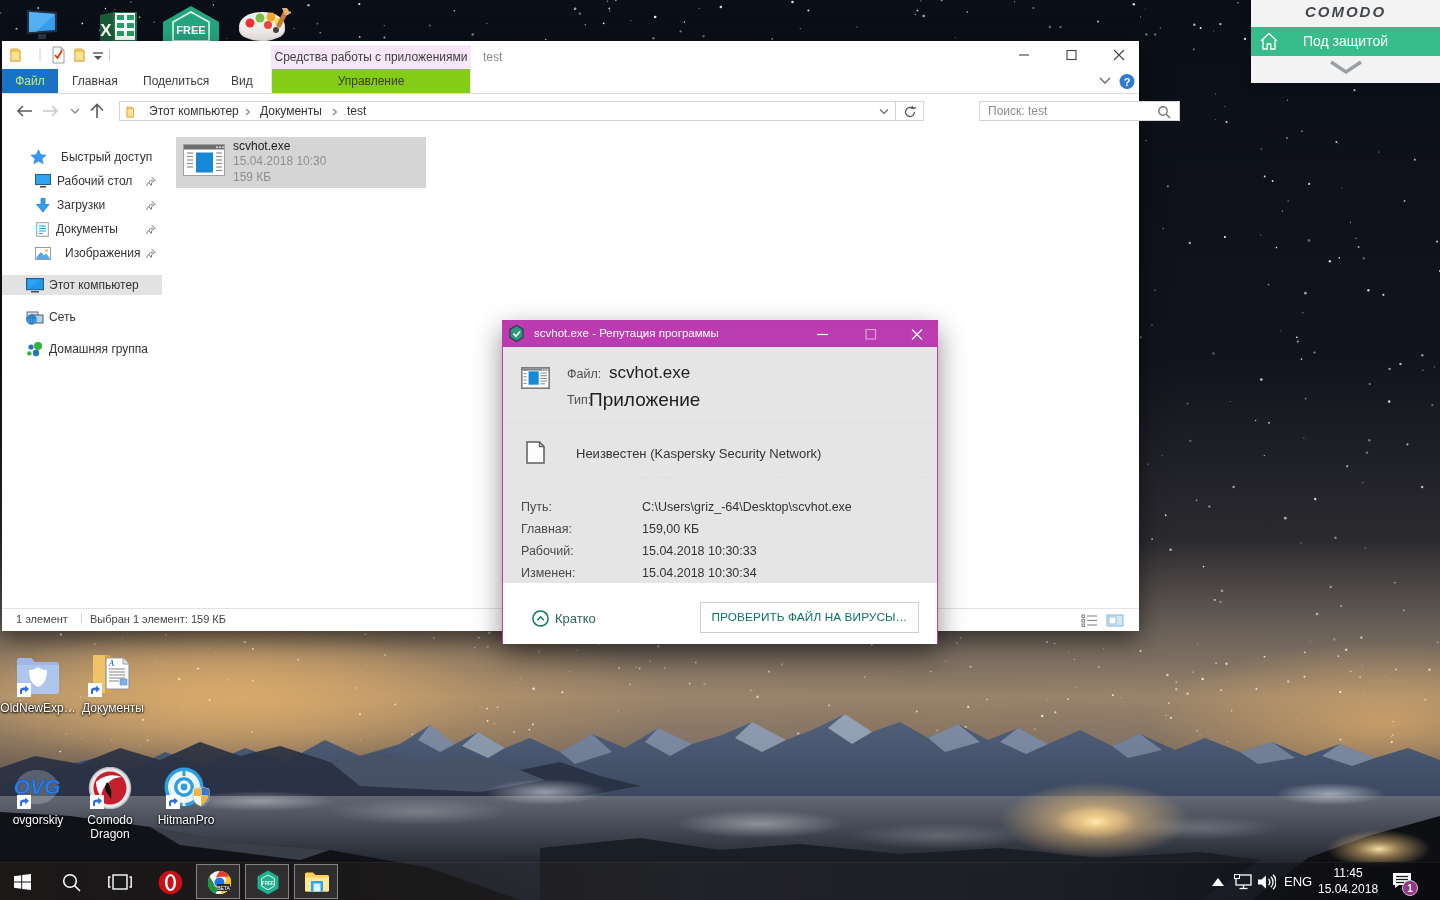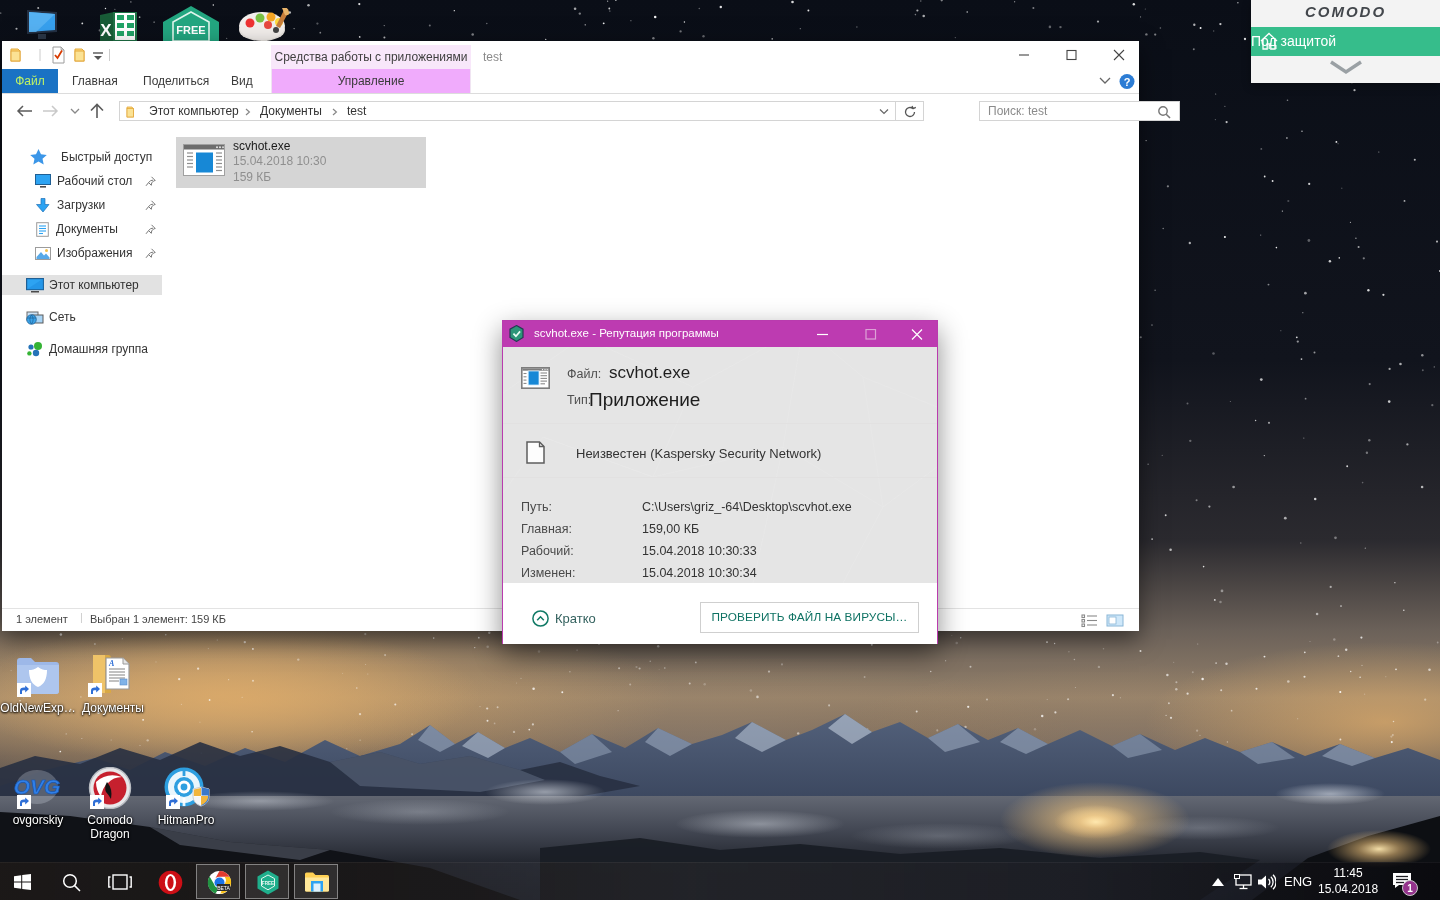--- a/index.html
+++ b/index.html
@@ -25,21 +25,21 @@
 
 #dlg{position:absolute;left:502px;top:320px;width:436px;height:324px;background:#e5e5e5;border:1px solid #b93bae;box-shadow:0 10px 26px rgba(0,0,0,.45)}
 #dlgtitle{position:absolute;left:0;top:0;width:100%;height:26px;background:#bd3bb1;color:#fff;font-size:11.5px}
 #dlgfoot{position:absolute;left:0;top:262px;width:100%;height:61px;background:#fff}
 .drow{position:absolute;font-size:12.5px;color:#333;white-space:nowrap}
 #vbtn{position:absolute;left:197px;top:281px;width:219px;height:31px;background:#fff;border:1px solid #cfcfcf;color:#0e7263;font-size:11.8px;text-align:center;line-height:29px;letter-spacing:.1px}
 
 #comodo{position:absolute;left:1251px;top:0;width:189px;height:83px;background:#f3f3f3;box-shadow:0 3px 8px rgba(0,0,0,.35)}
 #comlogo{position:absolute;left:0;top:3px;width:100%;text-align:center;font-weight:bold;font-style:italic;font-size:15px;letter-spacing:2px;color:#43474c}
 #combar{position:absolute;left:0;top:27px;width:100%;height:29px;background:#36bd8b;color:#fff}
-#combar .txt{position:absolute;left:0;top:0;width:100%;line-height:29px;font-size:14px}
+#combar .txt{position:absolute;left:0;top:0;width:100%;text-align:center;line-height:29px;font-size:14px}
 
 .dicon{position:absolute;width:76px;text-align:center;color:#fff;font-size:12px}
 .dlabel{text-shadow:0 1px 2px #000,0 0 3px #000;line-height:14px}
 
 #taskbar{position:absolute;left:0;top:862px;width:1440px;height:38px;border-top:1px solid rgba(255,255,255,0.05);background:linear-gradient(90deg,rgba(30,26,24,.78) 0%,rgba(30,26,24,.68) 22%,rgba(42,40,42,.48) 48%,rgba(30,30,36,.62) 74%,rgba(10,10,14,.85) 100%)}
 .tbox{position:absolute;top:1px;height:35px;width:44px;border:1px solid rgba(200,200,200,.55);background:rgba(150,150,150,.18)}
 .traytxt{position:absolute;top:0;height:38px;color:#fff;font-size:12px}
 </style></head>
 <body>
 
@@ -569,21 +569,21 @@
       <rect x="53" y="3.5" width="9" height="9" fill="none" stroke="#444" stroke-width="1.1"></rect>
       <path d="M100,3 l10,10 M110,3 l-10,10" stroke="#444" stroke-width="1.1"></path>
     </svg>
   </div>
 
   <div id="tabs">
     <div id="ftab">Файл</div>
     <div class="t" style="left:70px">Главная</div>
     <div class="t" style="left:141px">Поделиться</div>
     <div class="t" style="left:229px">Вид</div>
-    <div class="t" style="left:269px;width:200px;text-align:center;background:#f0abfc;border-left:1px solid #f0e4f2;border-right:1px solid #f0e4f2">Управление</div>
+    <div class="t" style="left:269px;width:200px;text-align:center;background:#84cc16;border-left:1px solid #f0e4f2;border-right:1px solid #f0e4f2">Управление</div>
     <svg class="abs" style="left:1096px;top:5px" width="40" height="15" viewBox="0 0 40 15">
       <path d="M2,4 l5,5 l5,-5" fill="none" stroke="#666" stroke-width="1.3"></path>
       <circle cx="29" cy="7.5" r="7.5" fill="#2c7cd4"></circle>
       <text x="29" y="12" font-size="11" font-weight="bold" fill="#fff" text-anchor="middle" font-family="Liberation Sans">?</text>
     </svg>
   </div>
 
   <div id="addr">
     <svg class="abs" style="left:10px;top:5px" width="100" height="22" viewBox="0 0 100 22">
       <g stroke="#5b5b5b" stroke-width="1.5" fill="none">
@@ -669,21 +669,21 @@
       <svg class="abs" style="left:143px;top:5px" width="11" height="11" viewBox="0 0 11 11">
           <path d="M6.5,0.8 l3.7,3.7 l-1.5,0.4 l-2,2 l-0.4,2.4 L3.6,6.6 L1,9.8 M3.6,6.6 l2,-2 l2.4,-0.4" fill="none" stroke="#777" stroke-width="1"></path>
         </svg>
     </div>
     <div class="srow" style="top:115px">
       <svg style="margin-left:33px" width="16" height="13" viewBox="0 0 16 13">
           <rect x="0.5" y="0.5" width="15" height="12" fill="#fff" stroke="#9c9c9c"></rect>
           <path d="M1.5,10 L6,5 L9,8.5 L11,6.5 L14.5,10.5 V12 H1.5 Z" fill="#57a9e8"></path>
           <circle cx="11.5" cy="3.5" r="1.5" fill="#f2c04c"></circle>
         </svg>
-      <span class="lbl" style="margin-left:6px">Изображения</span>
+      <span class="lbl" style="margin-left:14px">Изображения</span>
       <svg class="abs" style="left:143px;top:5px" width="11" height="11" viewBox="0 0 11 11">
           <path d="M6.5,0.8 l3.7,3.7 l-1.5,0.4 l-2,2 l-0.4,2.4 L3.6,6.6 L1,9.8 M3.6,6.6 l2,-2 l2.4,-0.4" fill="none" stroke="#777" stroke-width="1"></path>
         </svg>
     </div>
     <div class="srow" style="top:147px;background:#e2e2e2;width:161px">
       <svg style="margin-left:24px" width="18" height="15" viewBox="0 0 18 15">
           <rect x="0.6" y="0.6" width="16.8" height="11" fill="#2da3f2" stroke="#1f5f94" stroke-width="1.2"></rect>
           <path d="M0.6,0.6 L17,11.4" stroke="#66c0f7" stroke-width="0" fill="none"></path>
           <polygon points="0.6,11.4 17.4,0.6 17.4,11.4" fill="#1d8de0" opacity="0.55"></polygon>
           <rect x="5" y="13" width="8" height="1.5" fill="#4a4a4a"></rect>

